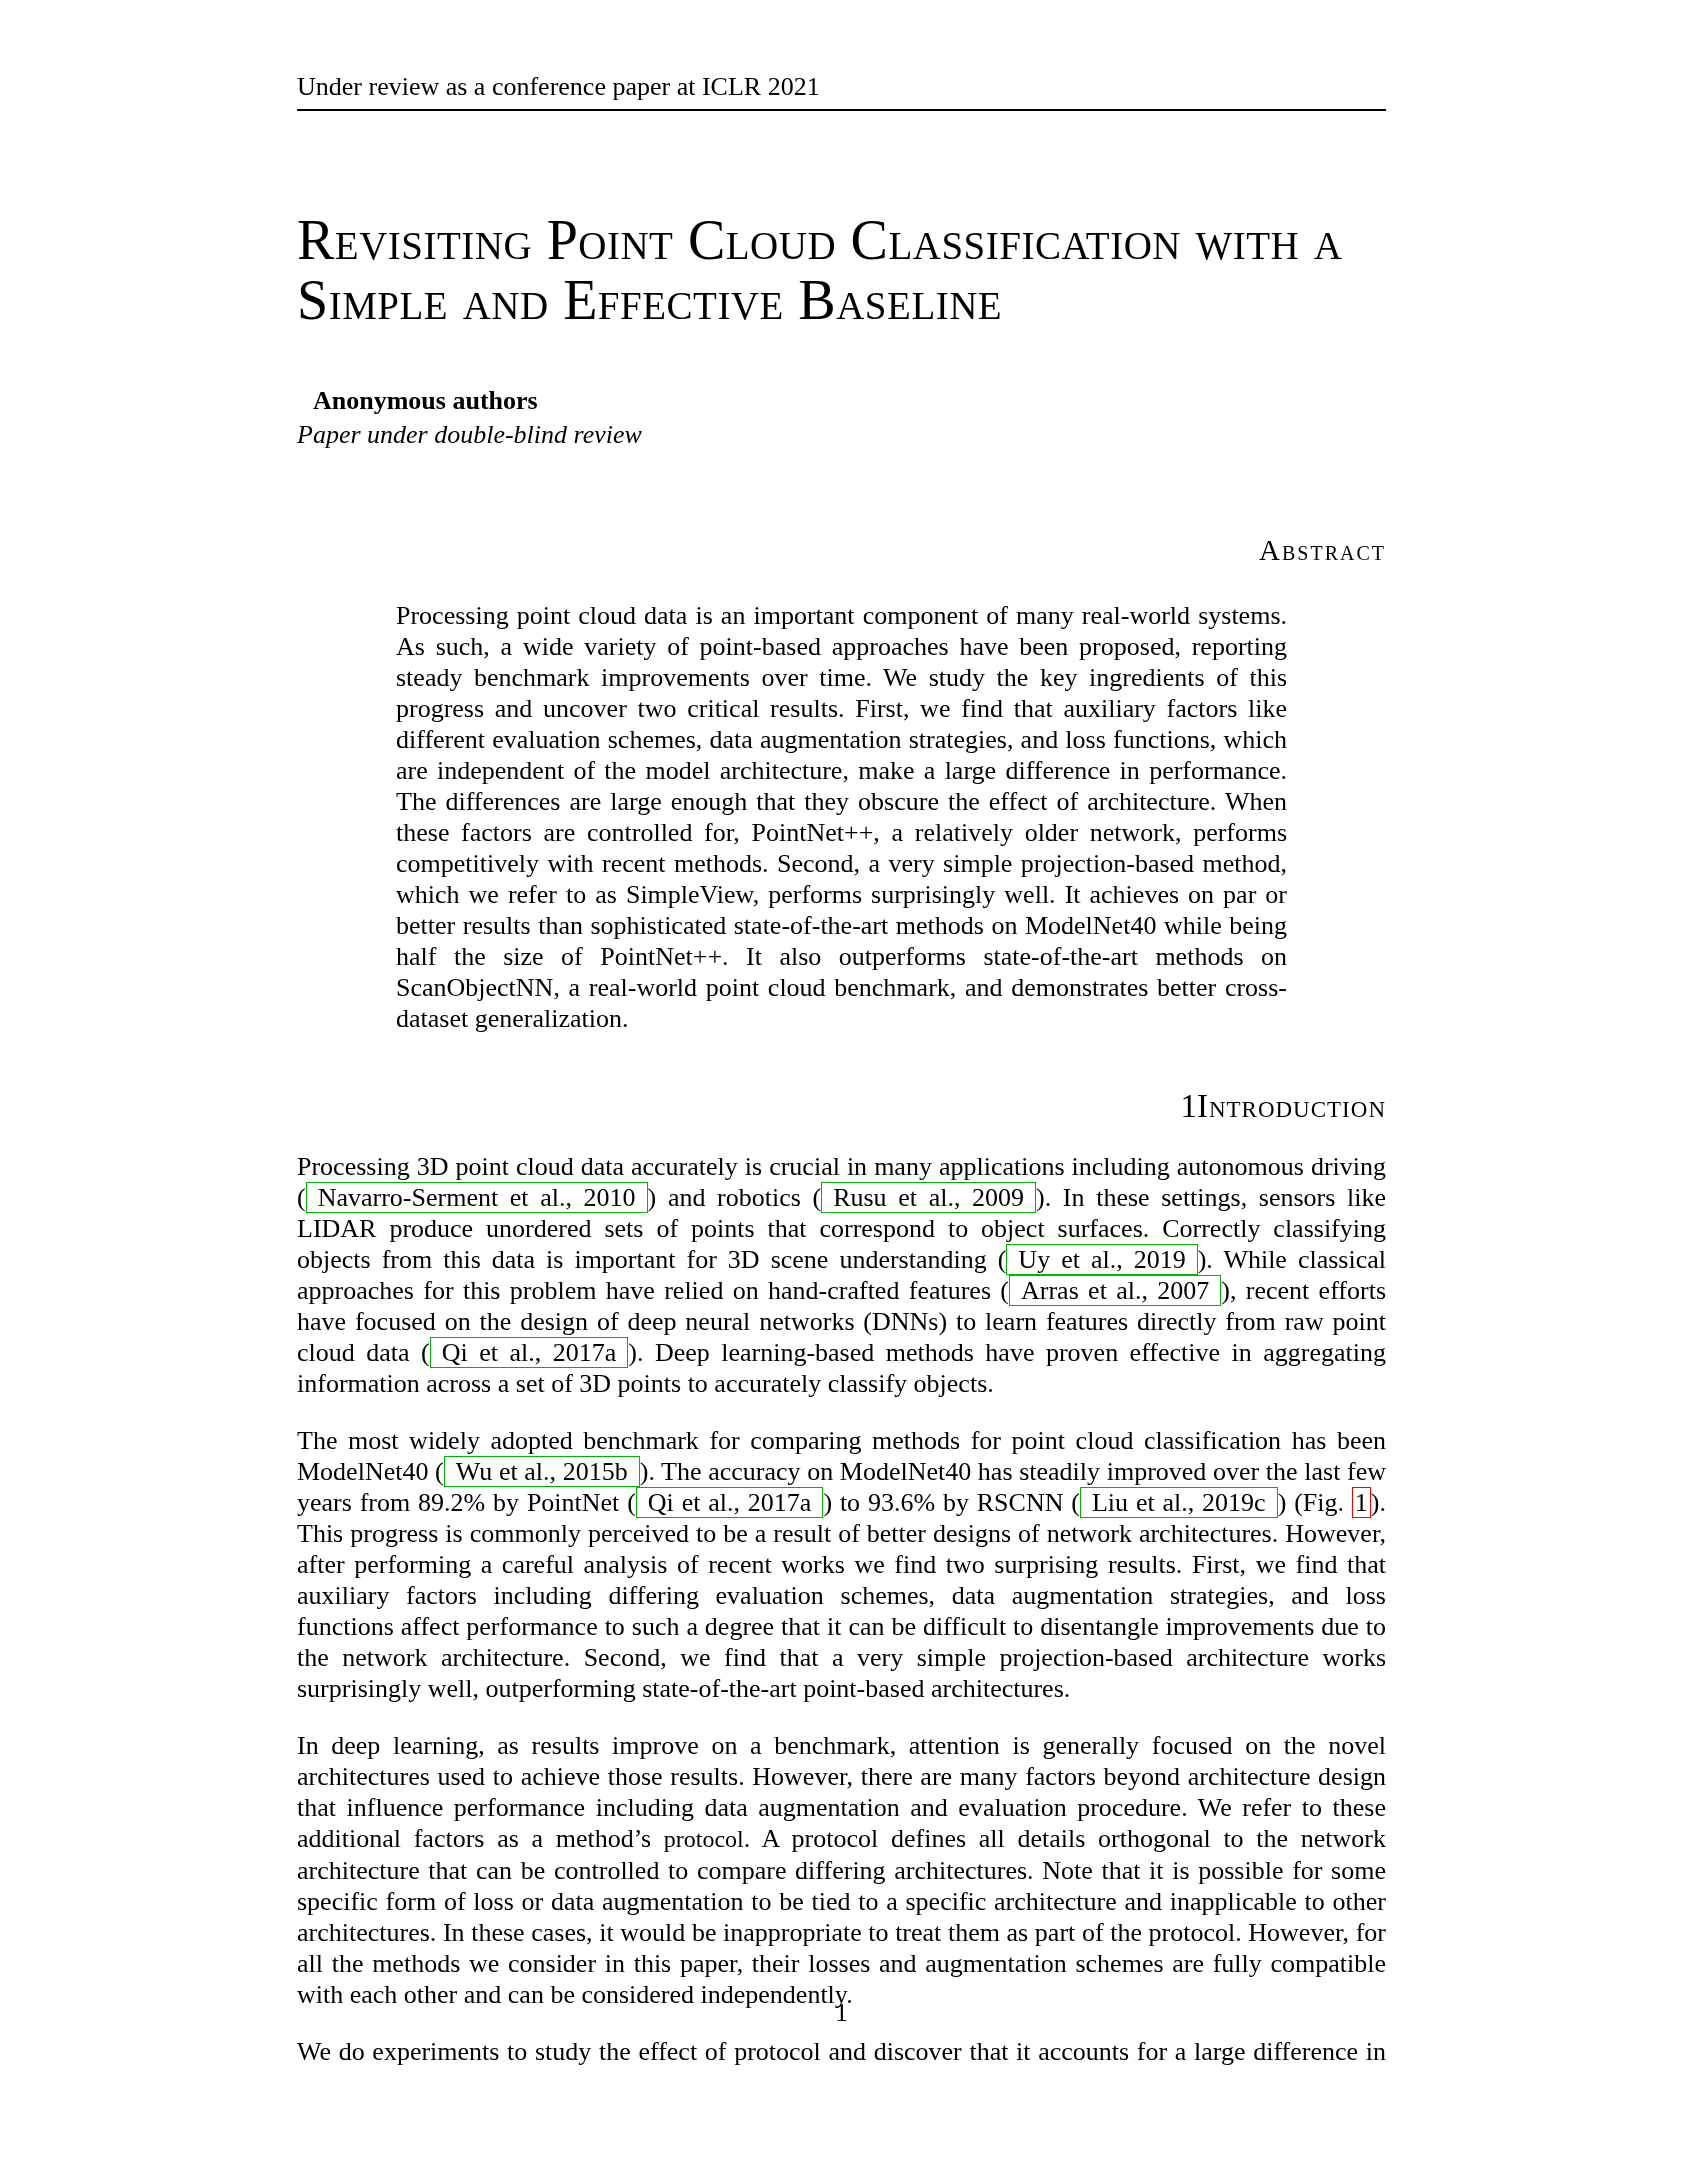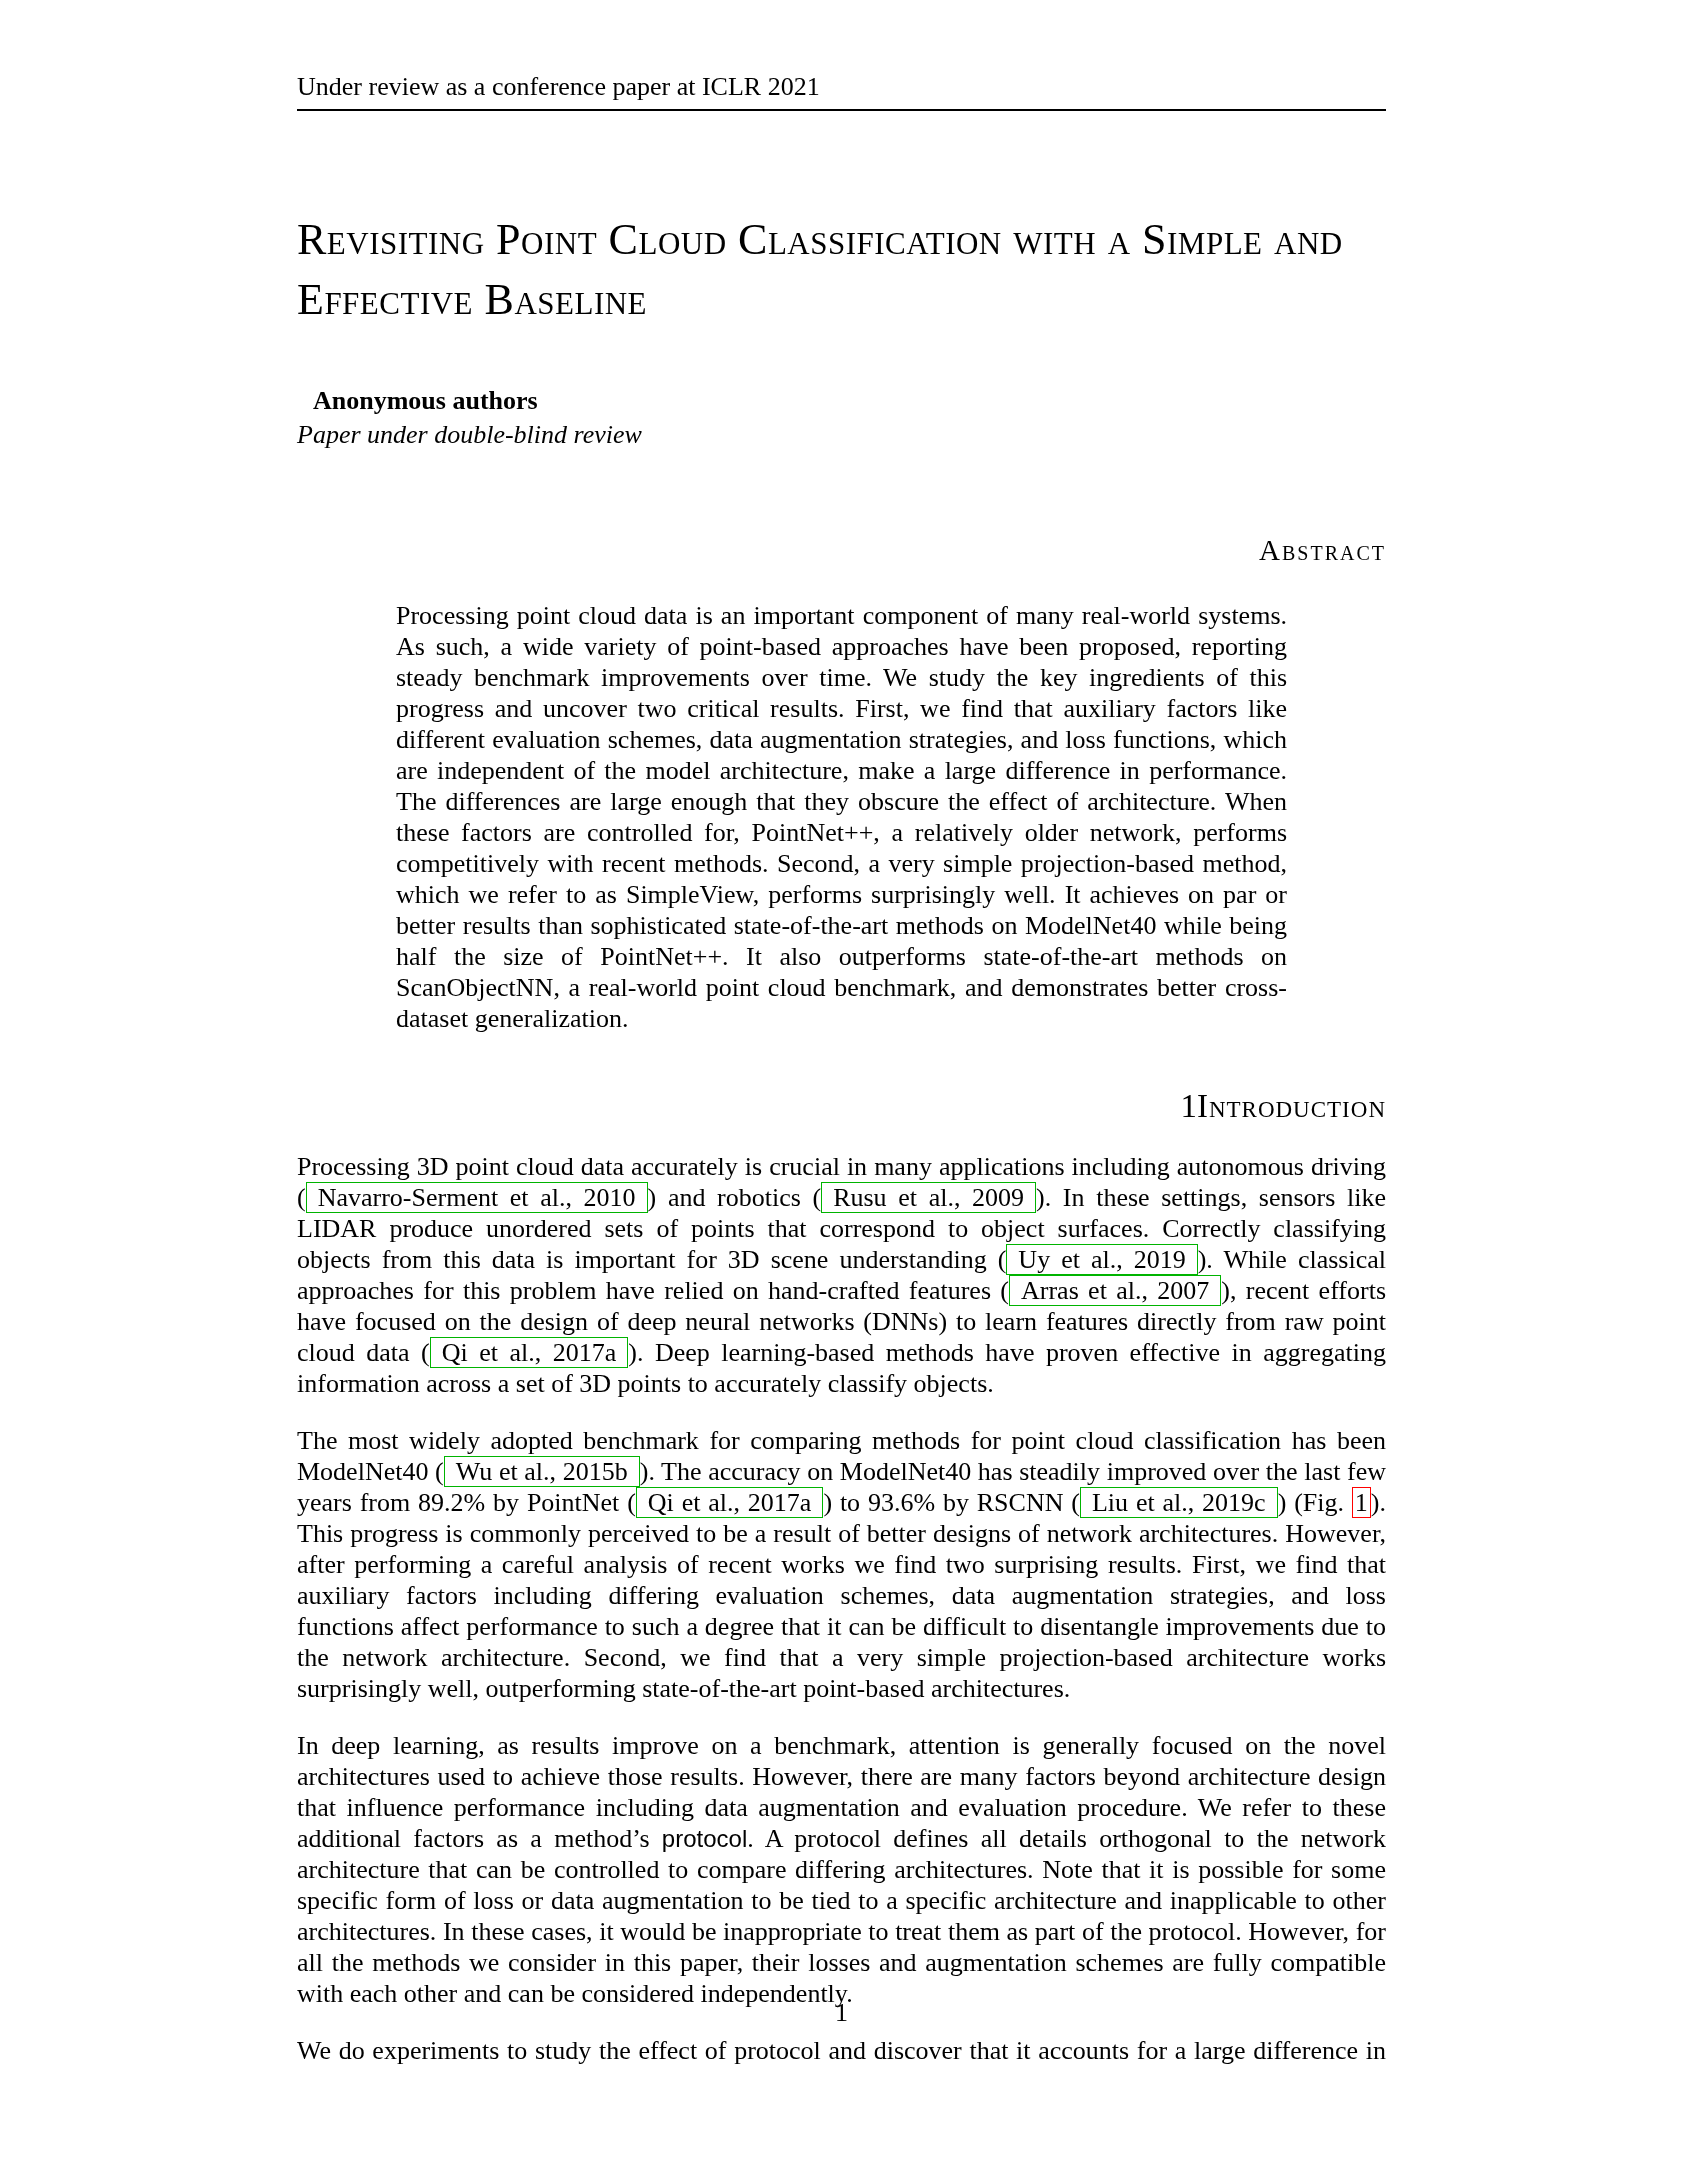--- a/index.html
+++ b/index.html
@@ -25,21 +25,21 @@
     font-size: 26px;
   }
   .header-rule {
     border: none;
     border-top: 2.5px solid #000000;
     margin: 7px 0 0 0;
   }
   .title {
     font-weight: normal;
     font-variant: small-caps;
-    font-size: 44px;
+    font-size: 56px;
     line-height: 60px;
     letter-spacing: 0.5px;
     margin: 99px 0 0 0;
     max-width: 1139px;
   }
   .authors {
     margin-top: 55px;
   }
   .author-name {
     font-weight: bold;
@@ -82,21 +82,21 @@
   }
   .cite {
     border: 1.5px solid #00b400;
     padding: 0 11px;
   }
   .figref {
     border: 1.5px solid #ff0000;
     padding: 0 2px;
   }
   .code {
-    font-family: Liberation Sans, sans-serif;
+    font-family: Liberation Serif, serif;
     font-size: 24px;
   }
   .page-number {
     position: absolute;
     bottom: 42px;
     left: 0;
     width: 100%;
     text-align: center;
   }
 </style>

